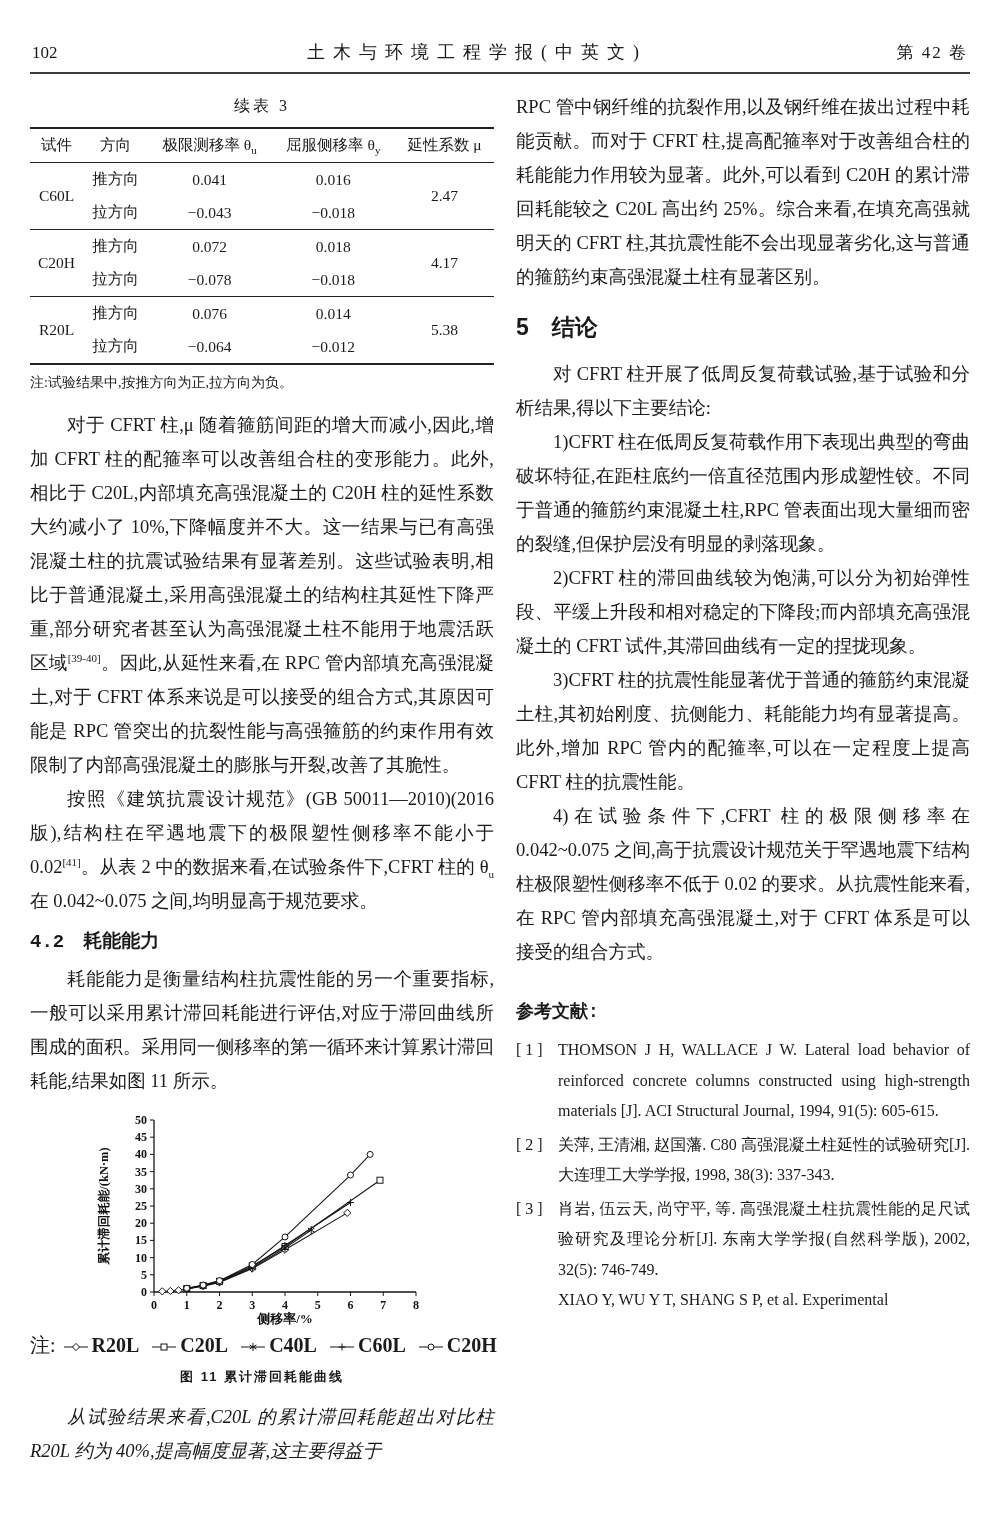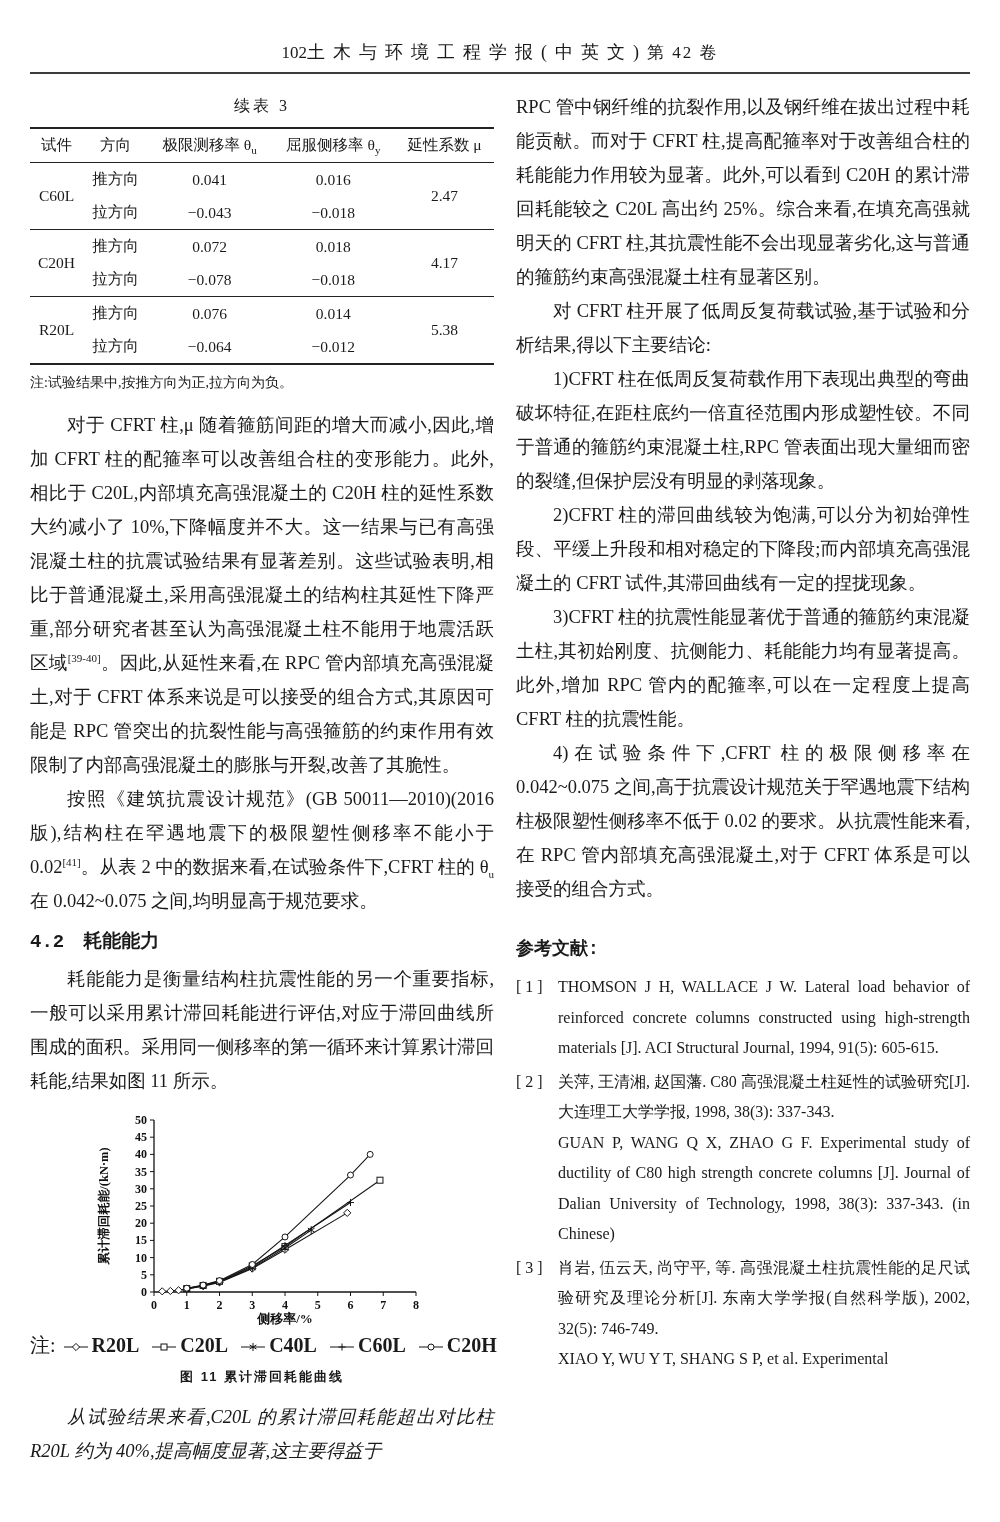--- a/index.html
+++ b/index.html
@@ -2,21 +2,21 @@
 <html><head>
 <meta charset="utf-8">
 <style>
   html,body{margin:0;padding:0;background:#e8e8e8;}
   .page{
     width:1000px;min-height:1522px;margin:0 auto;background:#ffffff;
     font-family:"Liberation Serif","DejaVu Serif",serif;color:#1a1a1a;
     box-sizing:border-box;padding-top:40px;
   }
   
-  .hdr{display:flex;justify-content:center;align-items:baseline;padding:0 32px;font-size:17px;}
+  .hdr{display:flex;justify-content:space-between;align-items:baseline;padding:0 32px;font-size:17px;}
   .hdr .journal{letter-spacing:8px;font-size:18px;}
   .hdr .vol{letter-spacing:2px;}
   .rule{border-top:2.5px solid #3c3c3c;margin:8px 30px 16px 30px;}
   
   .columns{display:flex;gap:22px;padding:0 30px;}
   .col{width:464px;box-sizing:border-box;}
   
   .para{margin:0;font-size:18.5px;line-height:34px;text-align:justify;}
   .indent{text-indent:2em;}
   sup{font-size:11px;line-height:0;}
@@ -227,37 +227,37 @@
         <div class="cap-cn">图 11  累计滞回耗能曲线</div>
       </div>
 
       <p class="para indent after-fig">从试验结果来看,C20L 的累计滞回耗能超出对比柱 R20L 约为 40%,提高幅度显著,这主要得益于</p>
     </div>
 
     <div class="col">
 
       <p class="para">RPC 管中钢纤维的抗裂作用,以及钢纤维在拔出过程中耗能贡献。而对于 CFRT 柱,提高配箍率对于改善组合柱的耗能能力作用较为显著。此外,可以看到 C20H 的累计滞回耗能较之 C20L 高出约 25%。综合来看,在填充高强就明天的 CFRT 柱,其抗震性能不会出现显著劣化,这与普通的箍筋约束高强混凝土柱有显著区别。</p>
 
+      <h2 class="h5"><span>5</span><span class="hgap">结论</span></h2>
 
       <p class="para indent">对 CFRT 柱开展了低周反复荷载试验,基于试验和分析结果,得以下主要结论:</p>
       <p class="para indent">1)CFRT 柱在低周反复荷载作用下表现出典型的弯曲破坏特征,在距柱底约一倍直径范围内形成塑性铰。不同于普通的箍筋约束混凝土柱,RPC 管表面出现大量细而密的裂缝,但保护层没有明显的剥落现象。</p>
       <p class="para indent">2)CFRT 柱的滞回曲线较为饱满,可以分为初始弹性段、平缓上升段和相对稳定的下降段;而内部填充高强混凝土的 CFRT 试件,其滞回曲线有一定的捏拢现象。</p>
       <p class="para indent">3)CFRT 柱的抗震性能显著优于普通的箍筋约束混凝土柱,其初始刚度、抗侧能力、耗能能力均有显著提高。此外,增加 RPC 管内的配箍率,可以在一定程度上提高 CFRT 柱的抗震性能。</p>
       <p class="para indent">4)在试验条件下,CFRT 柱的极限侧移率在 0.042~0.075 之间,高于抗震设计规范关于罕遇地震下结构柱极限塑性侧移率不低于 0.02 的要求。从抗震性能来看,在 RPC 管内部填充高强混凝土,对于 CFRT 体系是可以接受的组合方式。</p>
 
       <h3 class="refs-h">参考文献:</h3>
 
       <div class="ref">
         <span class="ref-label">[ 1 ]</span>
         <div>THOMSON J H, WALLACE J W. Lateral load behavior of reinforced concrete columns constructed using high-strength materials [J]. ACI Structural Journal, 1994, 91(5): 605-615.</div>
       </div>
       <div class="ref">
         <span class="ref-label">[ 2 ]</span>
         <div>关萍, 王清湘, 赵国藩. C80 高强混凝土柱延性的试验研究[J]. 大连理工大学学报, 1998, 38(3): 337-343.</div>
-        <div>GUAN P, WANG Q X, ZHAO G F. Experimental study of ductility of C80 high strength concrete columns [J]. Journal of Dalian University of Technology, 1998, 38(3): 337-343. (in Chinese)</div>
       </div>
       <div class="ref">
         <span class="ref-label">[ 3 ]</span>
         <div>肖岩, 伍云天, 尚守平, 等. 高强混凝土柱抗震性能的足尺试验研究及理论分析[J]. 东南大学学报(自然科学版), 2002, 32(5): 746-749.</div>
         <div>XIAO Y, WU Y T, SHANG S P, et al. Experimental</div>
       </div>
     </div>
   </div>
 </div>
 

